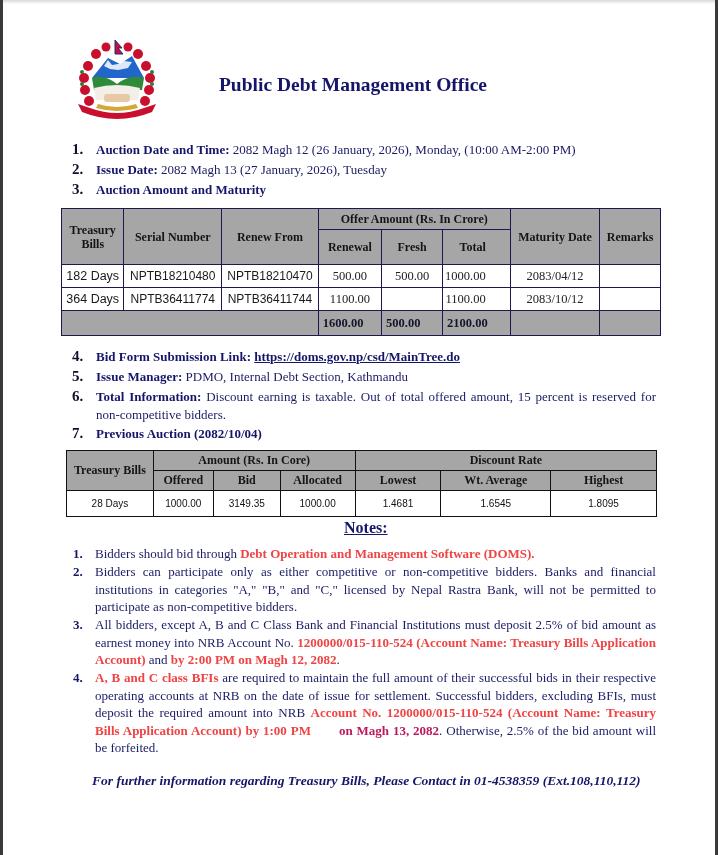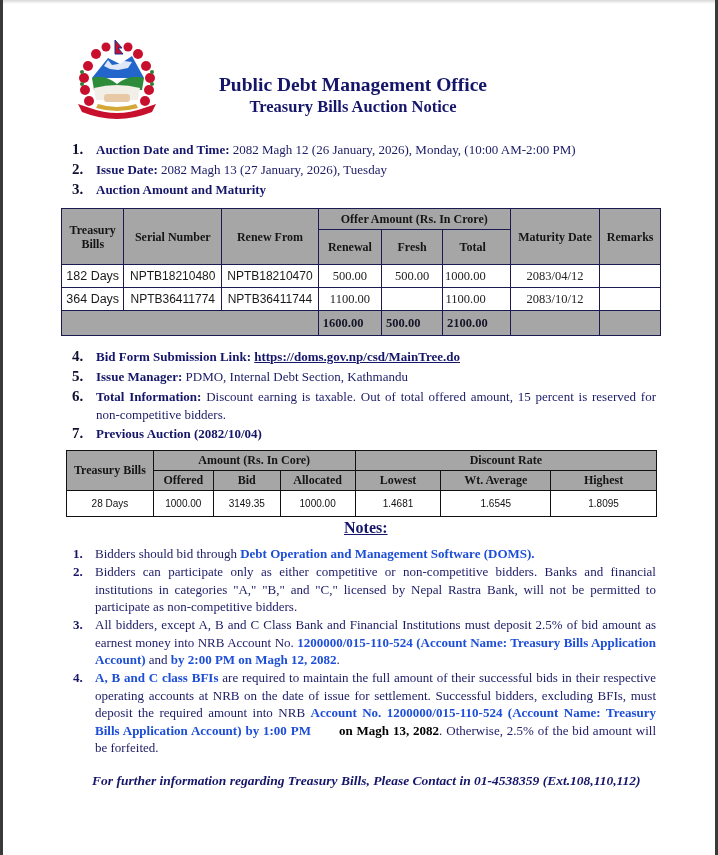--- a/index.html
+++ b/index.html
@@ -40,22 +40,22 @@
   .t-prev { left: 66px; top: 450px; width: 591px; border: 1.5px solid #111; }
   .t-prev th, .t-prev td { border: 1.2px solid #111; text-align: center; padding: 0 2px; }
   .t-prev th { background: #a6a6a6; color: #151515; font-size: 12px; font-weight: bold; height: 19px; }
   .t-prev td { font-family: "Liberation Sans", sans-serif; font-size: 10px; height: 25px; color: #111; }
 
   .notes-title { position: absolute; left: 344px; top: 519px; font-size: 16px; font-weight: bold; text-decoration: underline; color: #15156a; }
 
   .note { position: absolute; left: 73px; width: 583px; font-size: 13px; line-height: 17.6px; color: #1b1b66; text-align: justify; }
   .note .num { position: absolute; left: 0; top: 0; font-weight: bold; color: #15156a; }
   .note .body { display: block; margin-left: 22px; }
-  .note b { color: #1d4ed8; }
-  .note b.black { color: #000000; margin-left: 24px; }
+  .note b { color: #ef4444; }
+  .note b.black { color: #be185d; margin-left: 24px; }
 
   .footer { position: absolute; left: 92px; top: 773px; font-size: 13.5px; font-weight: bold; font-style: italic; color: #15156a; white-space: nowrap; }
 </style>
 </head>
 <body>
 
 <div class="edge-top"></div>
 <div class="edge-left"></div>
 <div class="edge-right"></div>
 
@@ -92,21 +92,20 @@
   <path d="M20,50 Q43,44 66,50 L64,62 L22,62 Z" fill="#f2eee8"></path>
 
   <rect x="30" y="56" width="26" height="8" rx="3" fill="#e7c9a6"></rect>
 
   <path d="M4,66 L16,70 Q43,80 70,70 L82,66 L78,74 Q43,88 8,74 Z" fill="#c8102e"></path>
   <path d="M22,70 Q43,76 64,70 L62,66 Q43,72 24,66 Z" fill="#d4a737"></path>
 </svg>
 
 <div class="header">
   <div class="t1">Public Debt Management Office</div>
-  <div class="t3">Treasury Bills Auction Notice</div>
 </div>
 
 <div class="item" style="top:141px;">
   <span class="num">1.</span>
   <span class="body"><b>Auction Date and Time:</b><span> 2082 Magh 12 (26 January, 2026), Monday, (10:00 AM-2:00 PM)</span></span>
 </div>
 <div class="item" style="top:161px;">
   <span class="num">2.</span>
   <span class="body"><b>Issue Date:</b><span> 2082 Magh 13 (27 January, 2026), Tuesday</span></span>
 </div>

